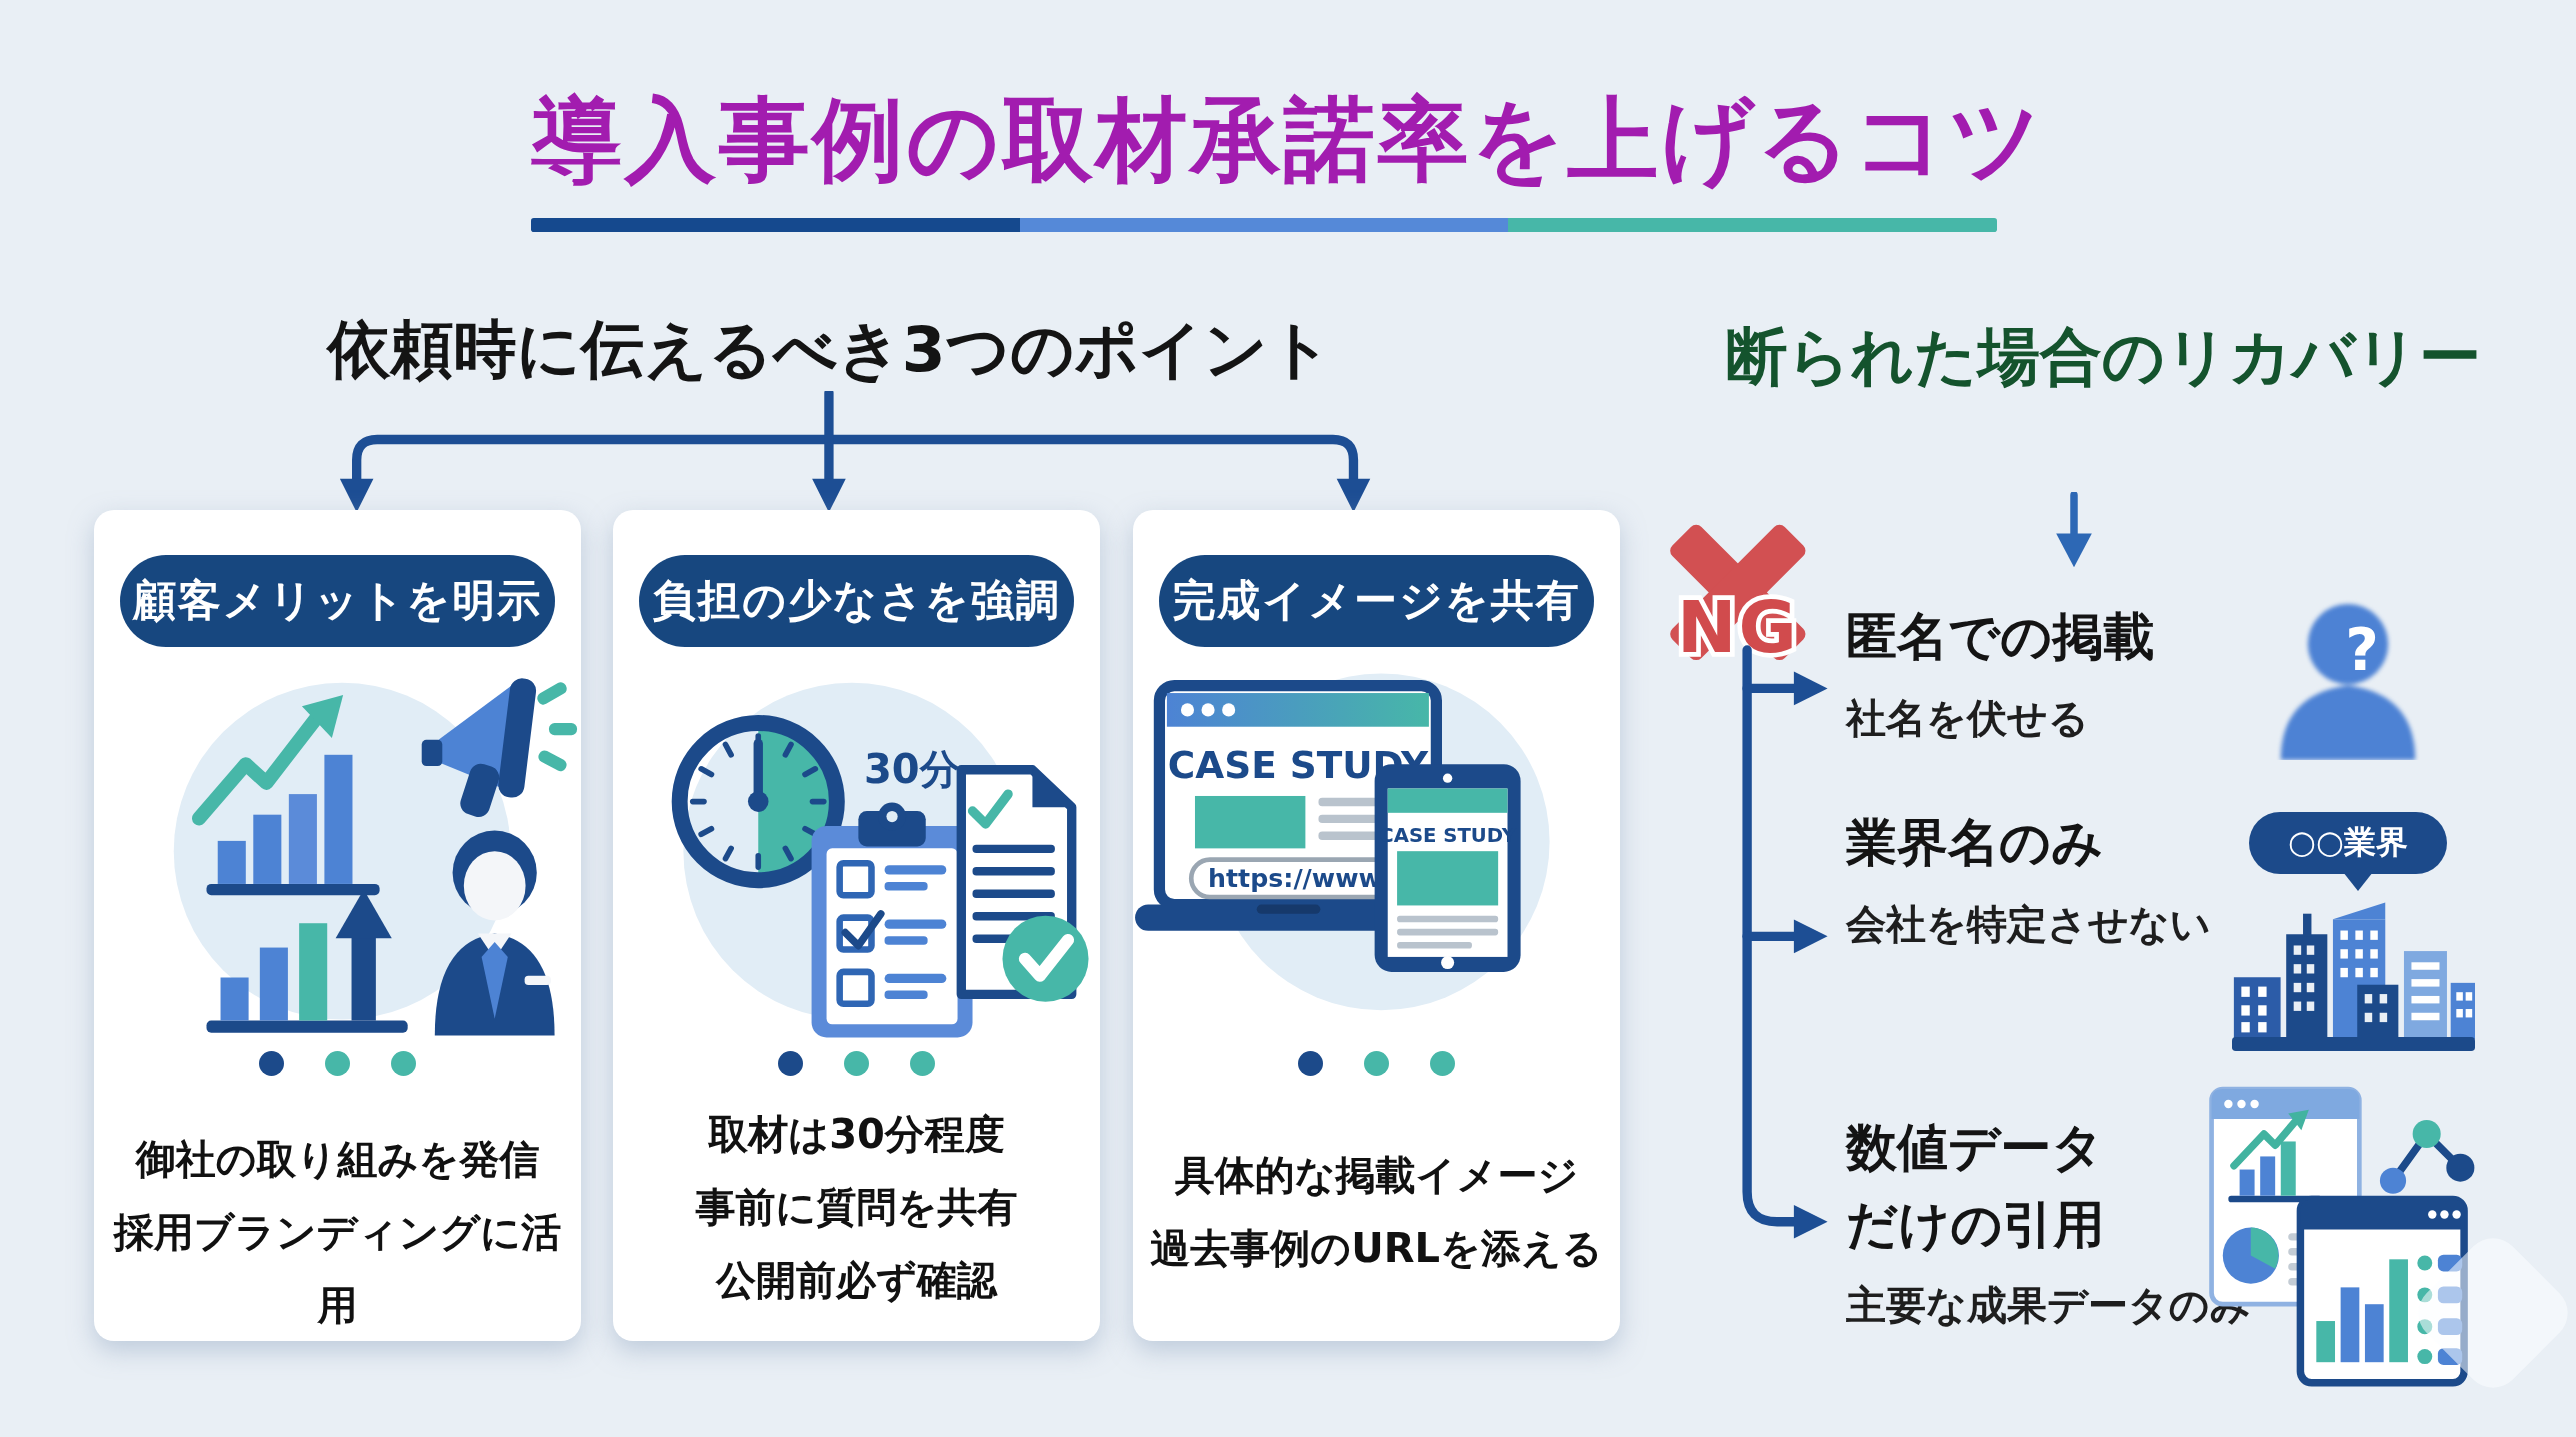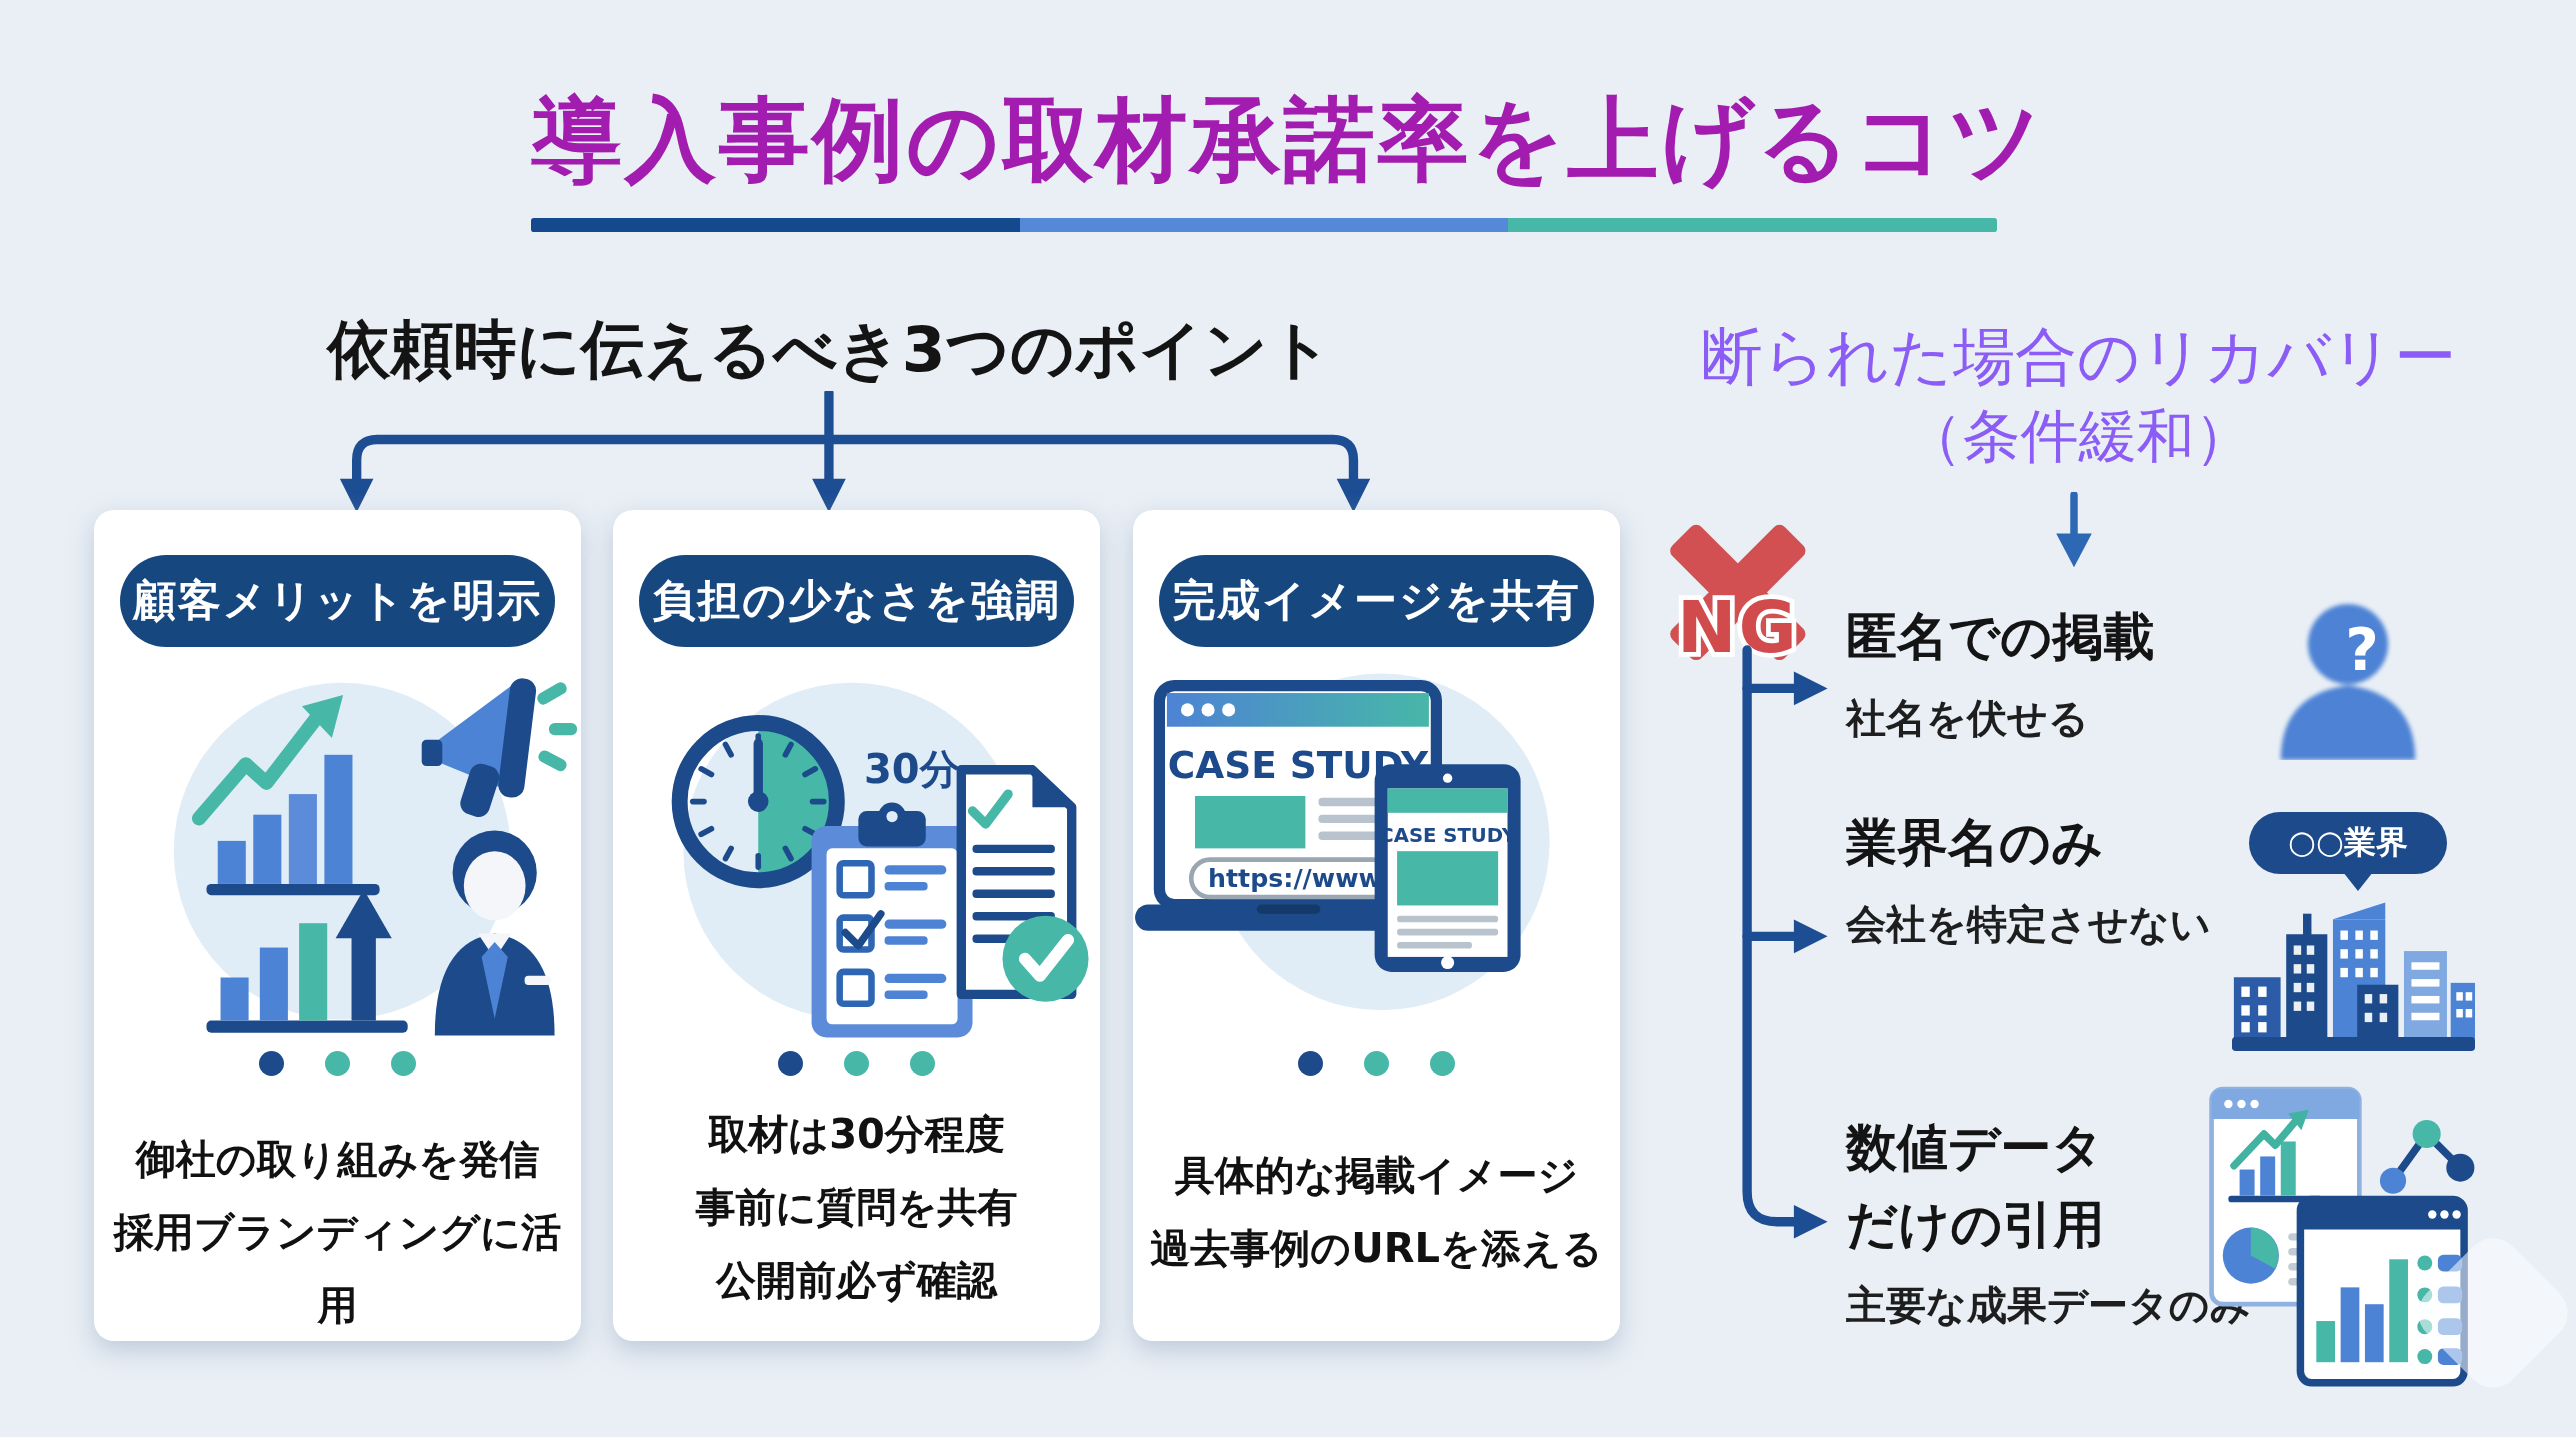--- a/index.html
+++ b/index.html
@@ -29,22 +29,22 @@
   .dots{position:absolute;top:541px;left:0;width:100%;display:flex;justify-content:center;gap:41px}
   .dots .d{width:25px;height:25px;border-radius:50%}
   .d-navy{background:#1c4a8a}.d-teal{background:#47b7a8}
   .cbody{position:absolute;left:0;width:100%;text-align:center;font-size:40px;
          font-weight:900;color:#111;line-height:1.82}
   .cbody span{display:block}
   .card1 .cbody{top:613px}.card2 .cbody{top:588px}.card3 .cbody{top:629px}
   .duration{position:absolute;left:251px;top:232px;font-size:40px;font-weight:900;color:#1c4a8a}
 
   
-  .right-heading{position:absolute;left:1676px;top:315px;width:805px;text-align:center;
-                 font-size:62px;font-weight:400;color:#8b5cf6;line-height:1.34}
+  .right-heading{position:absolute;left:1676px;top:315px;width:805px;text-align:right;
+                 font-size:62px;font-weight:700;color:#14532d;line-height:1.34}
   .right-heading .line2{font-size:58px}
   .down-arrow{position:absolute;left:2044px;top:492px}
   .ng{position:absolute;left:1649px;top:510px}
   .connector{position:absolute;left:1704px;top:607px}
 
   .item{position:absolute;left:1846px}
   .item1{top:599px}.item2{top:805px}.item3{top:1110px}
   .item-title{font-size:51px;font-weight:900;color:#141414;line-height:1.5}
   .item-title span{display:block}
   .item-sub{font-size:40px;font-weight:700;color:#1e1e1e;margin-top:15px}
@@ -250,21 +250,20 @@
       <span class="d d-teal"></span>
     </div>
     <div class="cbody">
       <span>具体的な掲載イメージ</span>
       <span>過去事例のURLを添える</span>
     </div>
   </section>
 
   <div class="right-heading">
     <div>断られた場合のリカバリー</div>
-    <div class="line2">（条件緩和）</div>
   </div>
   <svg class="down-arrow" width="60" height="81" viewBox="0 0 64 86">
     <line x1="32" y1="3" x2="32" y2="48" stroke="#2d68b5" stroke-width="8" stroke-linecap="round"></line>
     <polygon points="13,44 51,44 32,80" fill="#2d68b5"></polygon>
   </svg>
 
   <svg class="ng" width="187" height="192" viewBox="0 0 200 205">
     <rect x="10" y="66" width="170" height="44" rx="8" fill="#d25052" transform="rotate(45 95 88)"></rect>
     <rect x="10" y="66" width="170" height="44" rx="8" fill="#d25052" transform="rotate(-45 95 88)"></rect>
     <text x="95" y="152" text-anchor="middle" font-size="76" font-weight="900" fill="#d14b4d" stroke="#ffffff" stroke-width="10" paint-order="stroke" style="letter-spacing:2px">NG</text>

